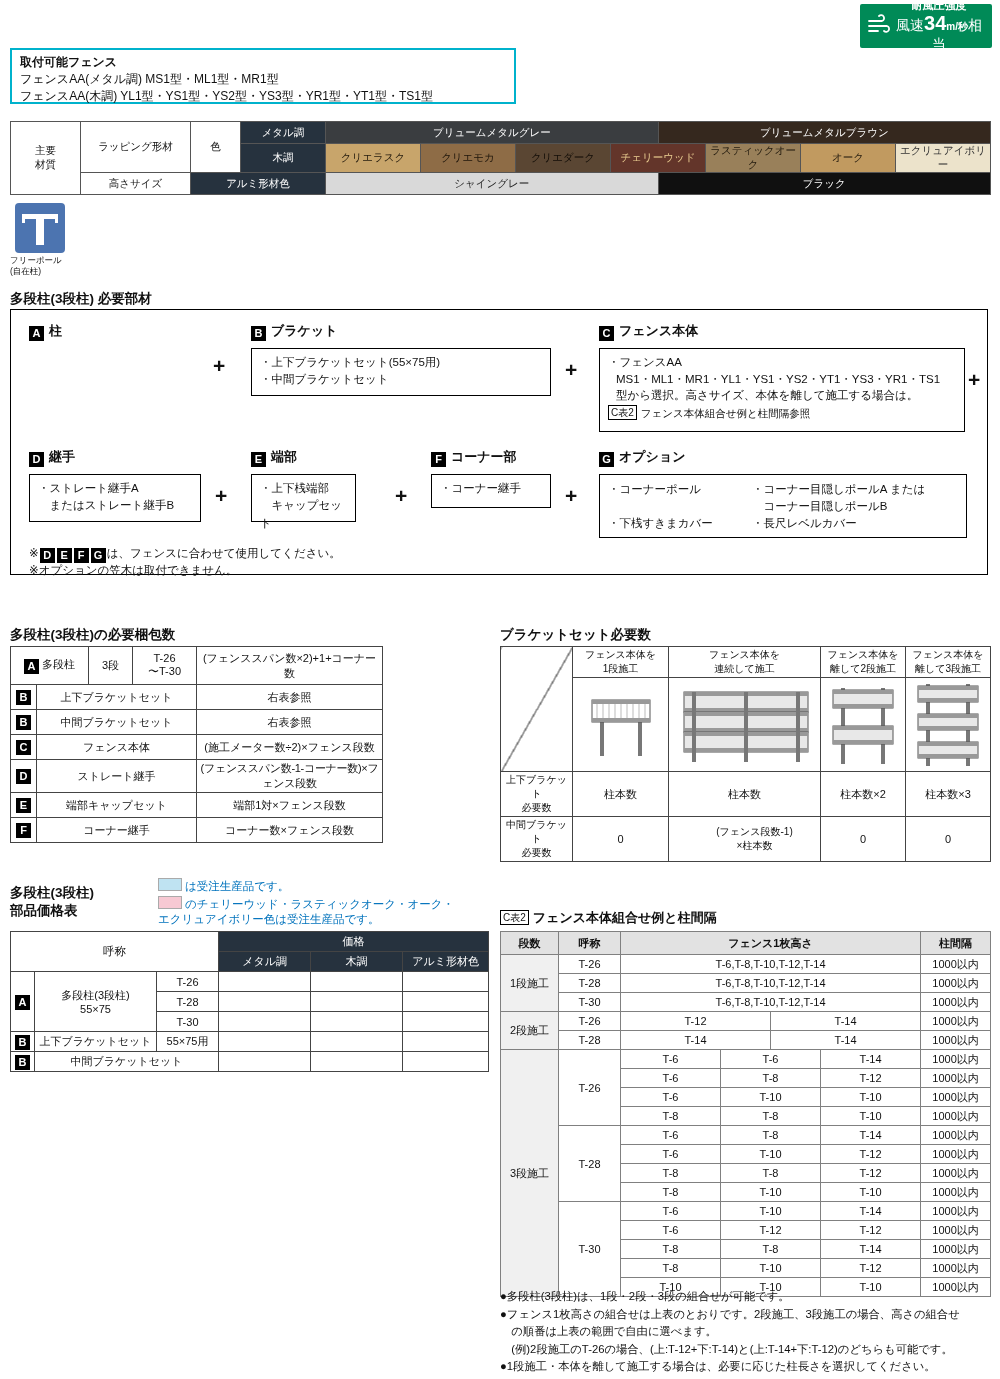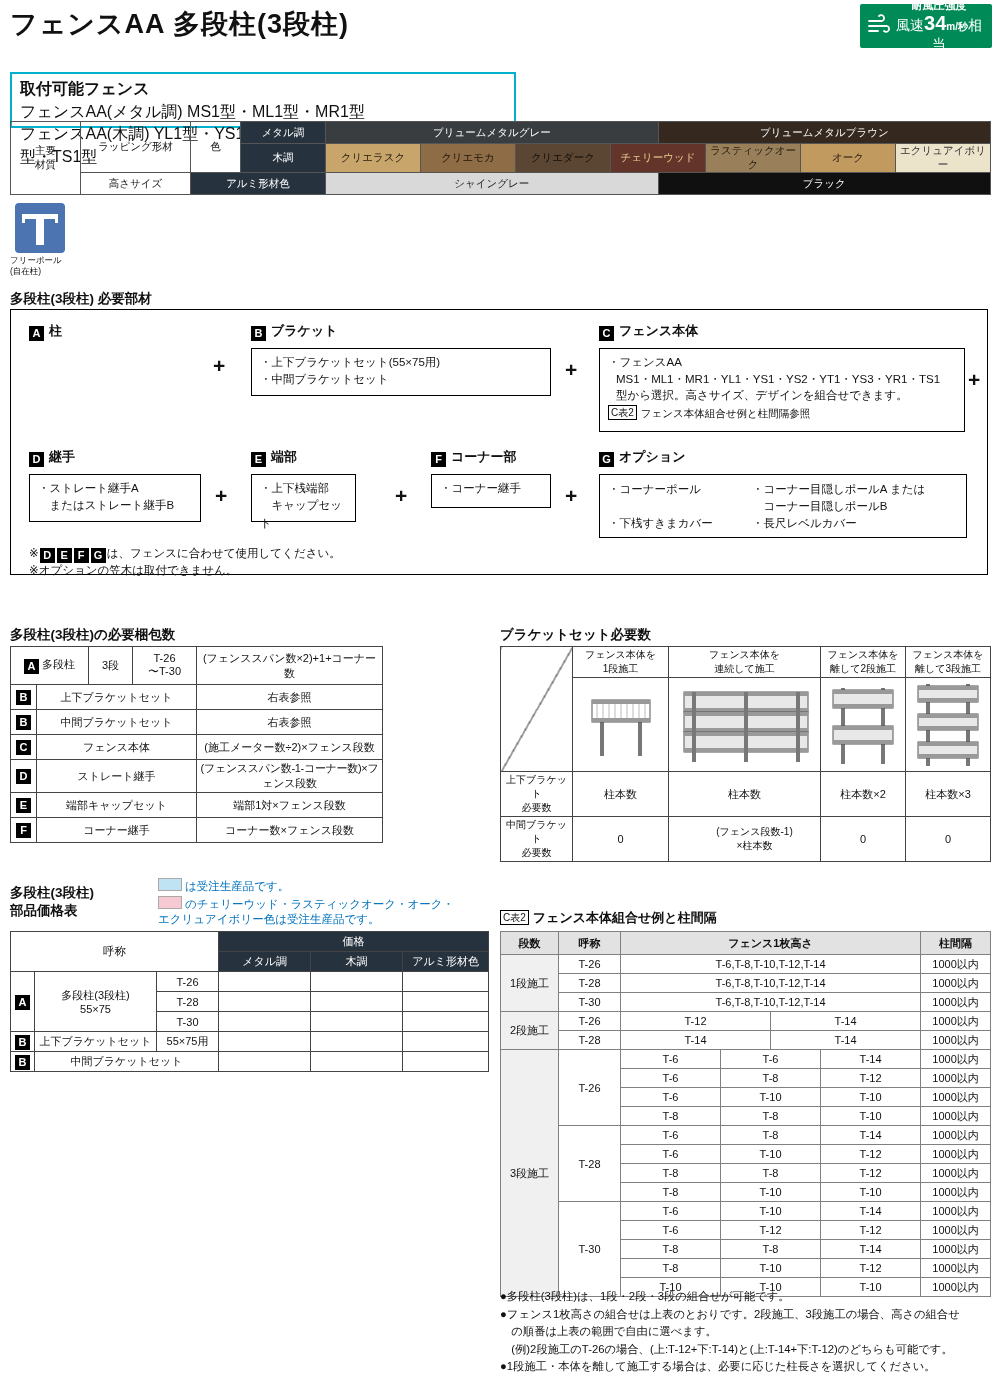--- a/index.html
+++ b/index.html
@@ -9,21 +9,21 @@
   .pre{white-space:pre-line;}
   .page-title{left:10px;top:6px;font-size:27px;font-weight:bold;letter-spacing:1px;}
   
   .wind{left:860px;top:4px;width:132px;height:44px;color:#fff;display:flex;align-items:center;padding:2px 6px;box-sizing:border-box;border-radius:2px;}
   .wind-text{flex:1;text-align:center;line-height:1.15;}
   .wind-label{font-size:11px;font-weight:bold;}
   .wind-small{font-size:14px;}
   .wind-value{font-size:20px;font-weight:bold;}
   .wind-unit{font-size:10px;font-weight:bold;}
   
-  .compat{left:10px;top:72px;width:506px;height:56px;border:2px solid #00b2cc;box-sizing:border-box;padding:4px 8px;font-size:16px;line-height:1.42;}
+  .compat{left:10px;top:48px;width:506px;height:56px;border:2px solid #00b2cc;box-sizing:border-box;padding:4px 8px;font-size:12px;line-height:1.42;}
   
   table{border-collapse:collapse;table-layout:fixed;}
   
   .mat-table td{border:1px solid #555;font-size:10.5px;text-align:center;height:21px;padding:0 1px;overflow:hidden;}
   .navy{color:#fff;}
   
   .fp{left:10px;top:203px;width:60px;text-align:left;}
   .fp-label{font-size:8.5px;line-height:1.25;margin-top:2px;}
   
   .sec-title{font-size:13.5px;font-weight:bold;}
@@ -52,21 +52,20 @@
   .c2-table td{border:1px solid #808080;font-size:11px;text-align:center;padding:0 2px;height:18px;overflow:hidden;}
   .c2-table .hd{background:#e2e2e2;font-weight:bold;height:22px;}
   .c2-dan{background:#f0f0f0;}
   .notes{font-size:11.3px;line-height:1.55;}
 </style>
 </head>
 <body>
 
 <div class="page">
 
-  <div class="abs page-title">フェンスAA 多段柱(3段柱)</div>
 
   <div class="abs wind" style="background-color: rgb(0, 138, 87);">
     <svg width="26" height="26" viewBox="0 0 26 26">
       <g fill="none" stroke="#ffffff" stroke-width="1.8" stroke-linecap="round">
         <path d="M3 8 h13 a3 3 0 1 0 -3 -5"></path>
         <path d="M3 13 h18 a3 3 0 1 1 -3 5"></path>
         <path d="M3 18 h9"></path>
       </g>
     </svg>
     <div class="wind-text">
@@ -141,21 +140,21 @@
     <div class="pbox" style="left:240px;top:38px;width:300px;height:48px;">
       <div>・上下ブラケットセット(55×75用)</div>
       <div>・中間ブラケットセット</div>
     </div>
     <div class="plus" style="left:554px;top:48px;">+</div>
 
     <div class="part-head" style="left:588px;top:12px;"><span class="badge">C</span><span>フェンス本体</span></div>
     <div class="pbox" style="left:588px;top:38px;width:366px;height:84px;line-height:1.45;">
       <div>・フェンスAA</div>
       <div style="padding-left:8px;">MS1・ML1・MR1・YL1・YS1・YS2・YT1・YS3・YR1・TS1</div>
-      <div style="padding-left:8px;">型から選択。高さサイズ、デザインを組合せできます。</div>
+      <div style="padding-left:8px;">型から選択。高さサイズ、本体を離して施工する場合は。</div>
       <div style="margin-top:1px;"><span class="tagbox">C表2</span><span style="font-size:10.5px;">フェンス本体組合せ例と柱間隔参照</span></div>
     </div>
     <div class="plus" style="left:957px;top:58px;">+</div>
 
     <div class="part-head" style="left:18px;top:138px;"><span class="badge">D</span><span>継手</span></div>
     <div class="pbox" style="left:18px;top:164px;width:172px;height:48px;">
       <div>・ストレート継手A</div>
       <div>　またはストレート継手B</div>
     </div>
     <div class="plus" style="left:204px;top:174px;">+</div>

